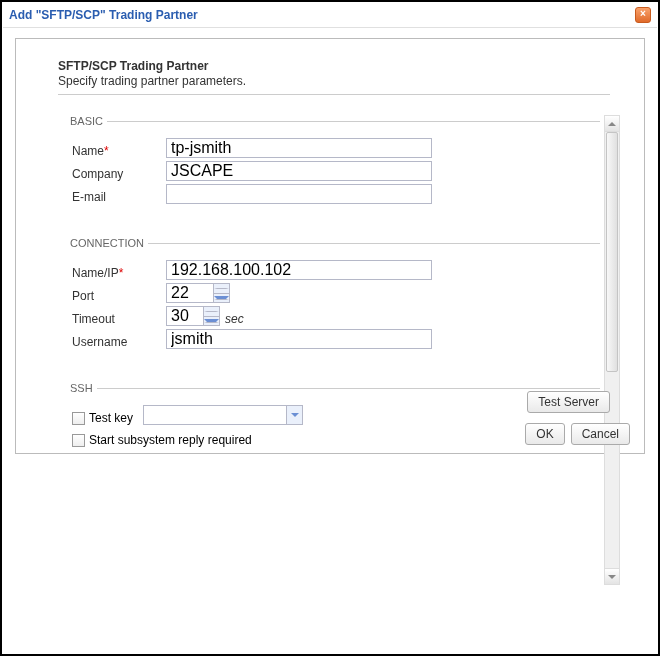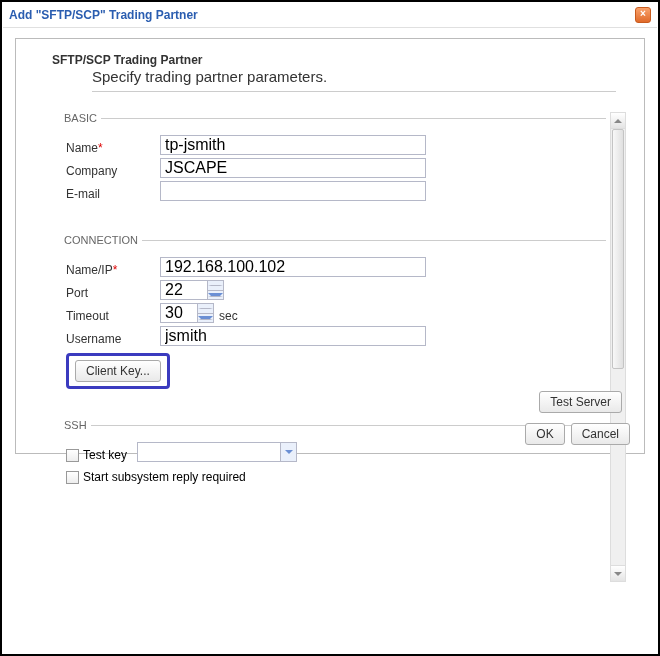--- a/index.html
+++ b/index.html
@@ -45,37 +45,36 @@
     cursor: pointer;
     font-weight: bold;
   }
   .body-outer {
     padding: 10px 12px 12px 12px;
   }
   .body-frame {
     border: 1px solid #bbb;
     height: 416px;
     position: relative;
-    padding: 0;
+    padding: 6px;
   }
   .header-block {
     padding: 14px 28px 4px 36px;
   }
   .header-title {
     font-weight: bold;
     font-size: 12px;
     color: #333;
   }
   .header-sub {
-    font-size: 15px;
+    font-size: 12px;
     color: #333;
     margin-top: 1px;
     border-bottom: 1px solid #ccc;
     padding-bottom: 6px;
-    margin-left: 40px;
   }
   .scroll-area {
     position: relative;
     margin-left: 36px;
     margin-right: 18px;
     height: 470px;
   }
   .scroll-content {
     padding-right: 12px;
   }
@@ -139,21 +138,21 @@
     cursor: pointer;
   }
   .spin-btns div:first-child { border-bottom: 1px solid #b5b8c8; }
   .spin-arrow {
     width: 0; height: 0;
     border-left: 3px solid transparent;
     border-right: 3px solid transparent;
   }
   .spin-up { border-bottom: 3px solid #6b8fd4; }
   .spin-down { border-top: 3px solid #6b8fd4; }
-  .unit { margin-left: 5px; font-size: 12px; color: #333; }
+  .unit { margin-left: 5px; font-size: 12px; color: #333; font-style: italic; }
   .btn {
     display: inline-block;
     border: 1px solid #aaa;
     border-radius: 3px;
     background: linear-gradient(#fff, #e9e9e9);
     padding: 3px 10px;
     font-size: 12px;
     color: #333;
     cursor: pointer;
   }
@@ -232,21 +231,21 @@
   }
   .sb-tri-up, .sb-tri-down {
     width: 0; height: 0;
     border-left: 4px solid transparent;
     border-right: 4px solid transparent;
   }
   .sb-tri-up { border-bottom: 4px solid #888; }
   .sb-tri-down { border-top: 4px solid #888; }
   .test-row {
     position: absolute;
-    right: 22px;
+    right: 34px;
     bottom: 40px;
     margin-top: 32px;
   }
   .footer {
     position: absolute;
     right: 14px;
     bottom: 8px;
     display: flex;
     gap: 6px;
   }
@@ -326,23 +325,20 @@
                       <div class="spin-arrow spin-down"></div>
                     </div>
                 </div>
               </div>
               <span class="unit">sec</span>
             </div>
             <div class="row">
               <span class="lbl">Username</span>
               <input type="text" class="w-long" value="jsmith" style="">
             </div>
-            <div class="highlight-box">
-              <span class="btn">Client Key...</span>
-            </div>
           </fieldset>
 
           <fieldset class="group">
             <legend>SSH</legend>
             <div class="row">
               <span class="chk"></span>
               <span style="width:54px">Test key</span>
               <div class="combo">
                 <div class="combo-text"></div>
                 <div class="combo-arrow">

